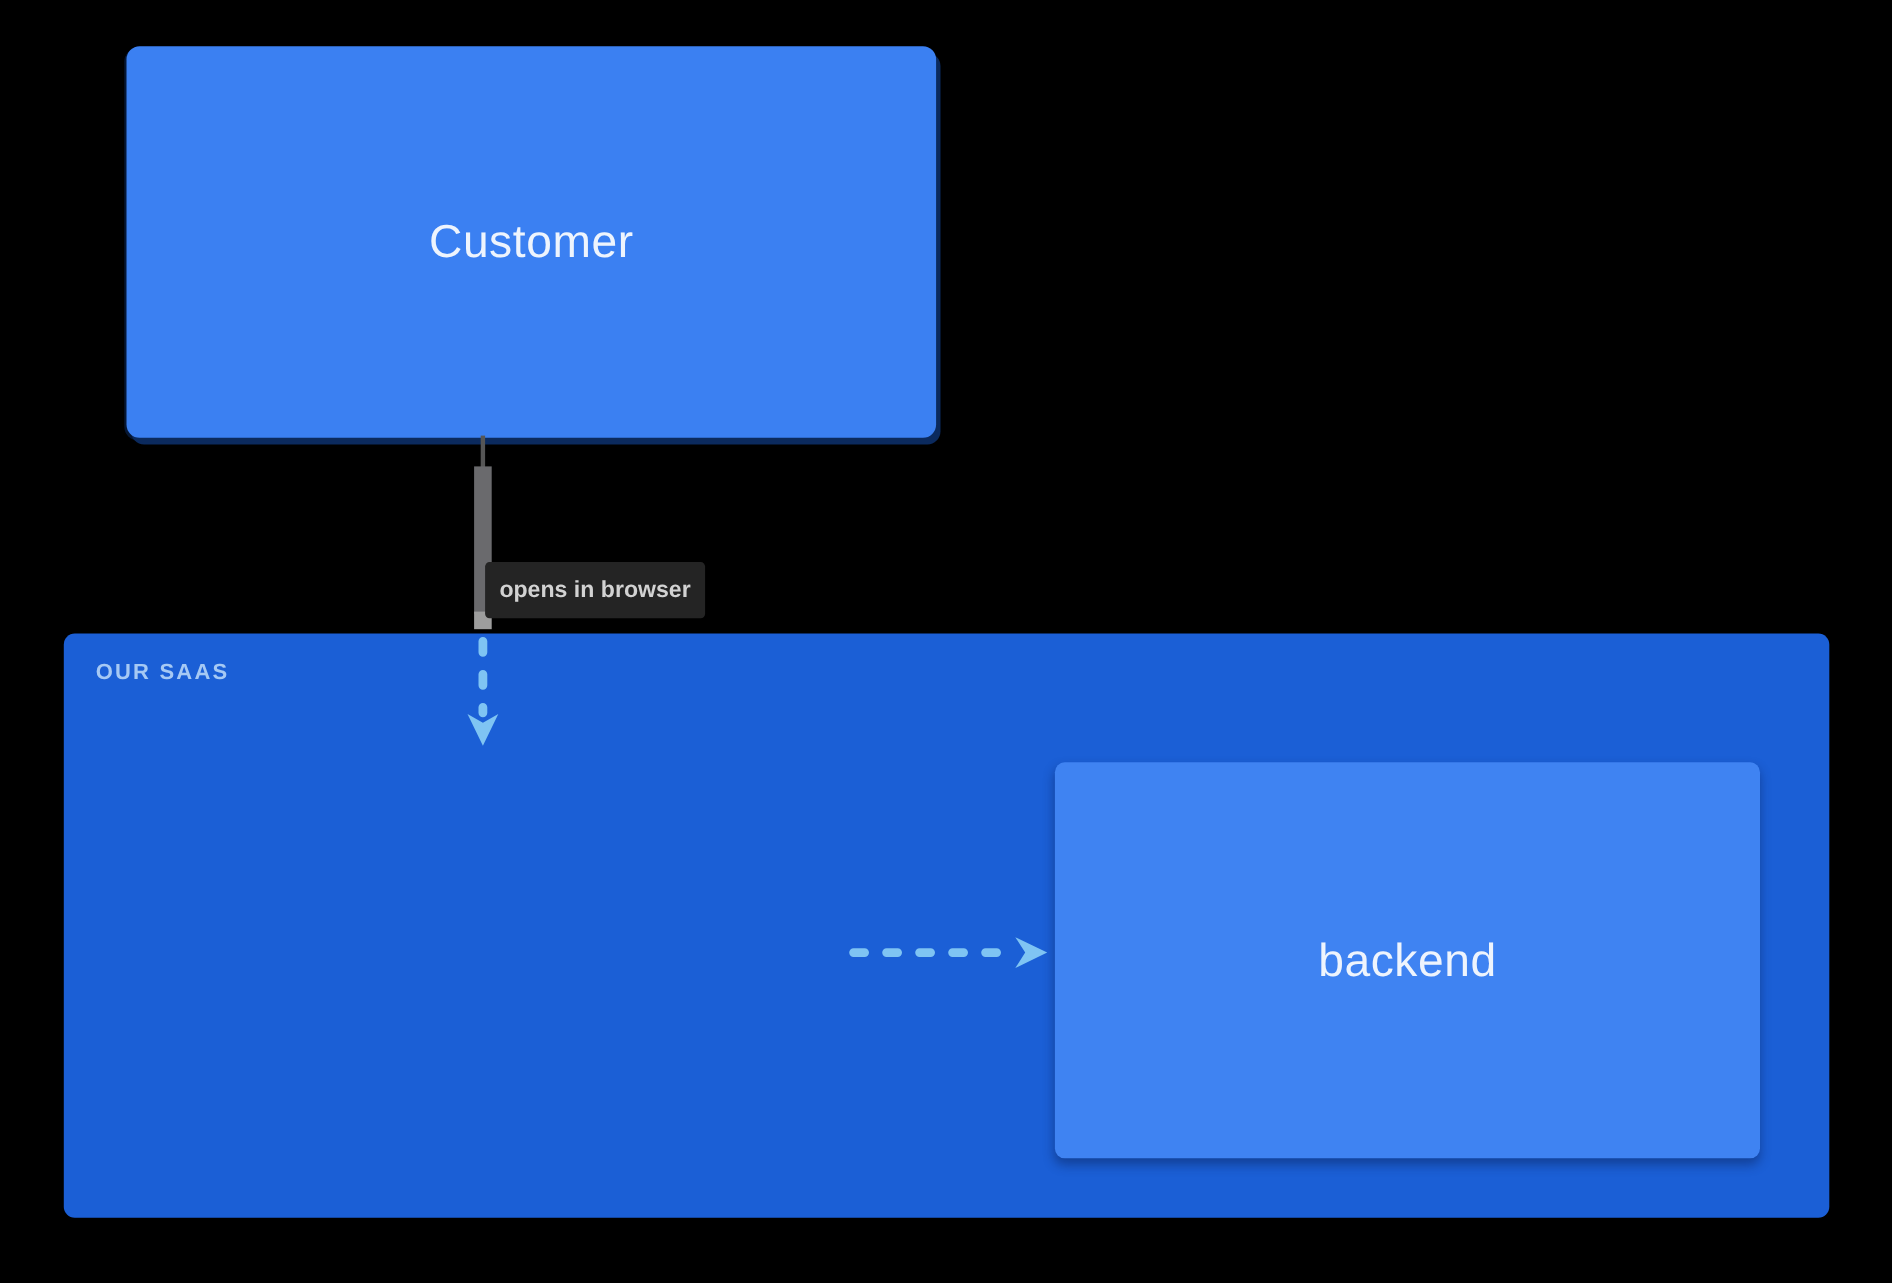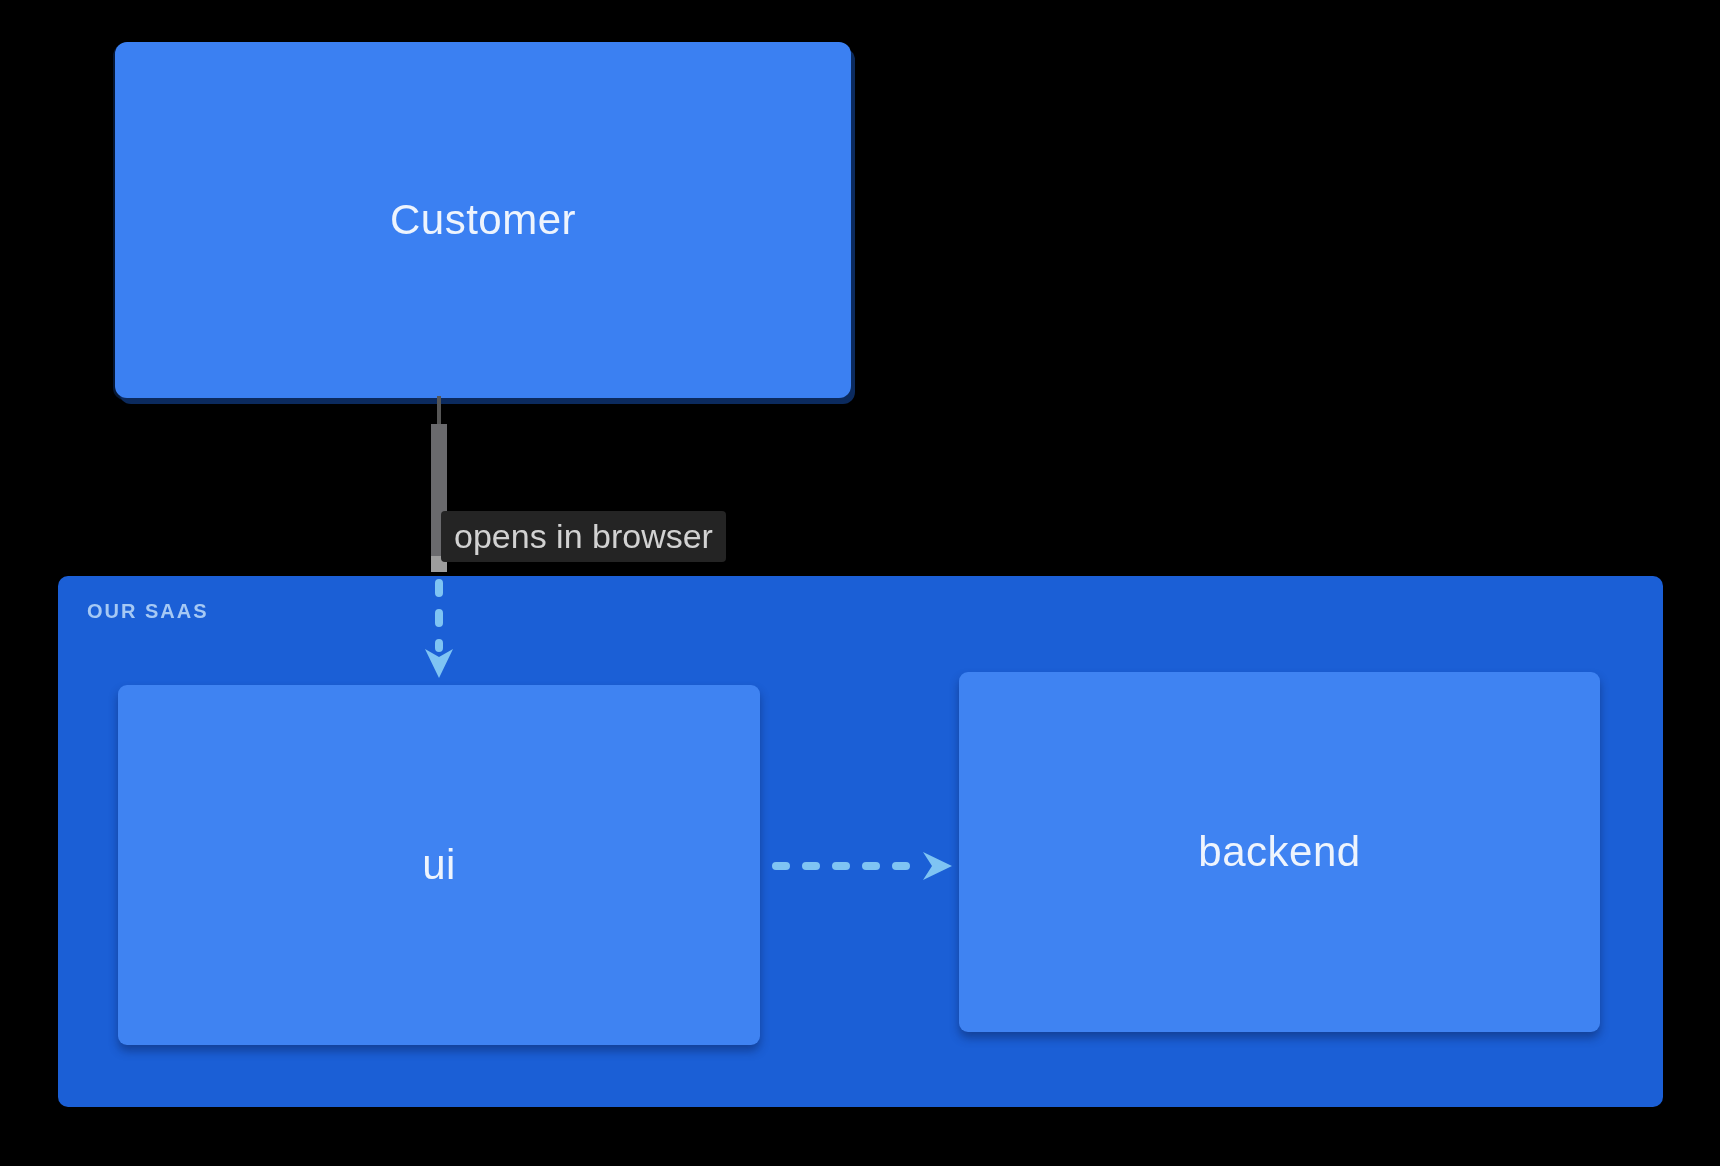--- a/index.html
+++ b/index.html
@@ -48,21 +48,21 @@
     color: var(--container_title, #a6c9f4);
   }
   .node-ui {
     left: 60px; top: 109px;
     width: 642px; height: 360px;
     background: var(--inner_fill, #3f83f2);
     border-radius: 9px;
     box-shadow: 0 6px 10px rgba(8, 28, 80, 0.45);
   }
   .node-backend {
-    left: 901px; top: 96px;
+    left: 901px; top: 117px;
     width: 641px; height: 360px;
     background: var(--inner_fill, #3f83f2);
     border-radius: 9px;
     box-shadow: 0 6px 10px rgba(8, 28, 80, 0.45);
   }
   .edges-layer {
     position: absolute;
     left: 0; top: 0;
     width: 1720px; height: 1166px;
     pointer-events: none;
@@ -74,40 +74,37 @@
     display: flex;
     align-items: center;
     padding: 0 13px;
     box-sizing: border-box;
     background: var(--label_bg, #242424);
     border-radius: 4px;
     pointer-events: auto;
   }
   .edge-label-text {
     color: var(--label_text, #d2d2d2);
-    font-size: 34px;
-    font-weight: 400;
+    font-size: 21px;
+    font-weight: 700;
     white-space: nowrap;
   }
 </style>
 </head>
 <body>
 
 <div class="stage">
 
   <div class="node node-customer">
     <span>Customer</span>
   </div>
 
   <div class="saas-container">
     <div class="container-title">OUR SAAS</div>
 
-    <div class="node node-ui">
-      <span>ui</span>
-    </div>
 
     <div class="node node-backend">
       <span>backend</span>
     </div>
   </div>
 
   <svg class="edges-layer" viewBox="0 0 1720 1166">
     <g>
       <rect x="437" y="396" width="4" height="32" fill="var(--edge_gray_thin,#565656)"></rect>
       <rect x="431" y="424" width="16" height="134" fill="var(--edge_gray,#6a6a6d)"></rect>

